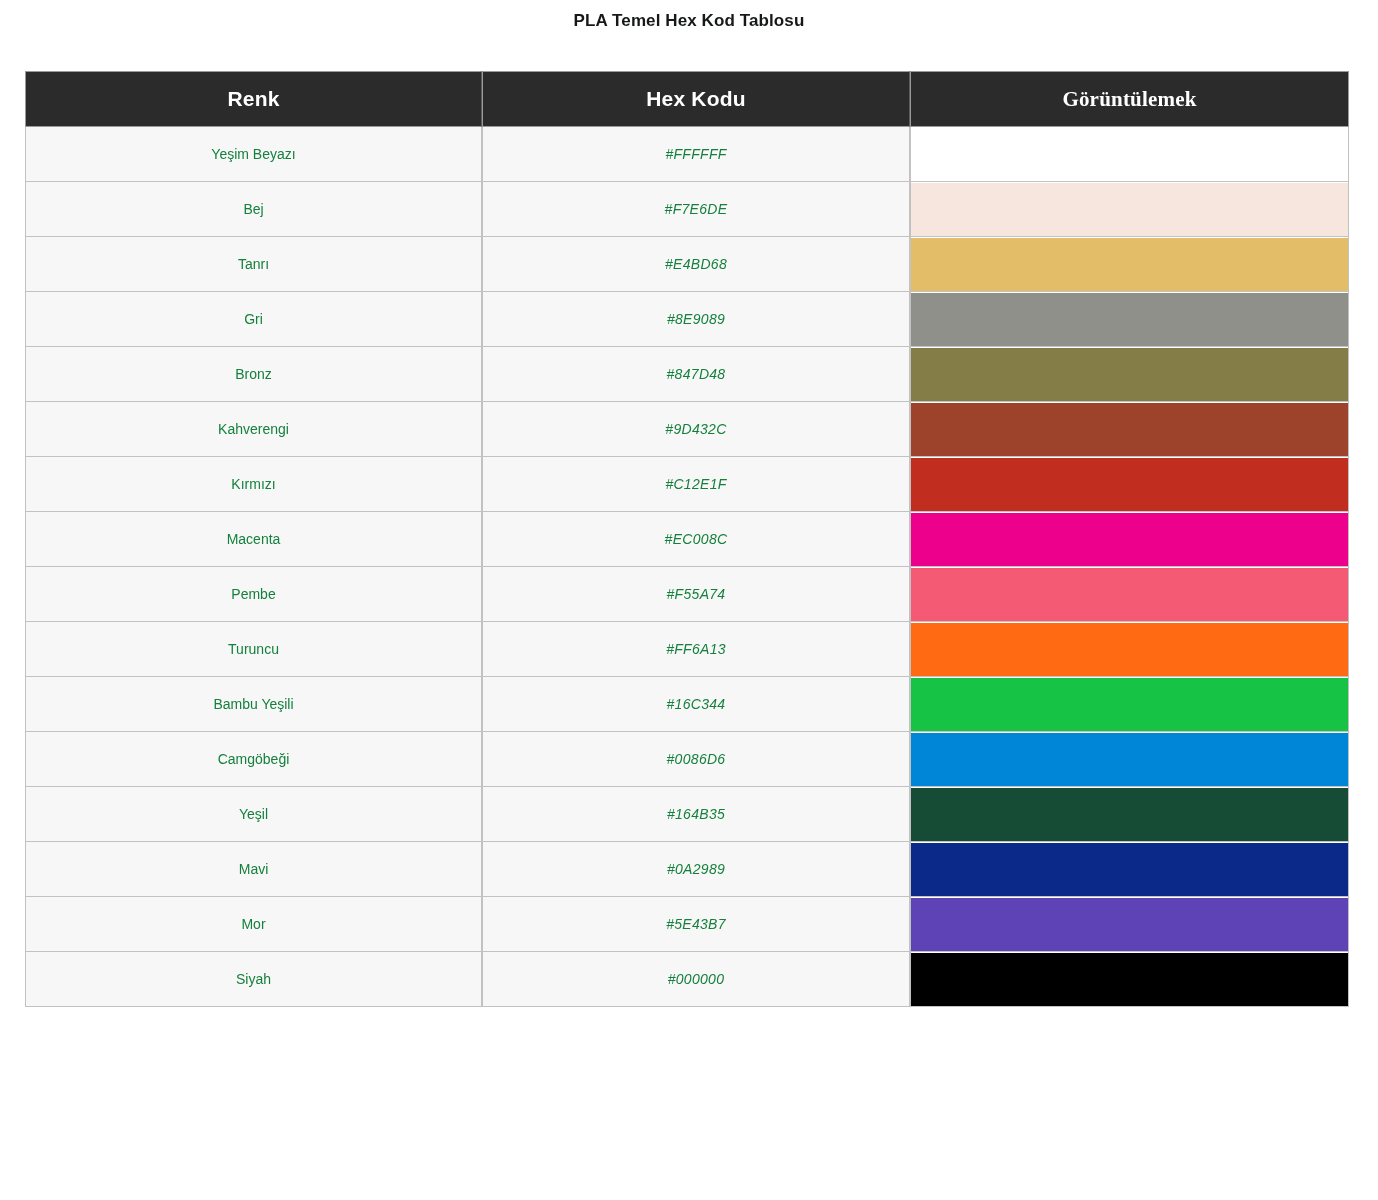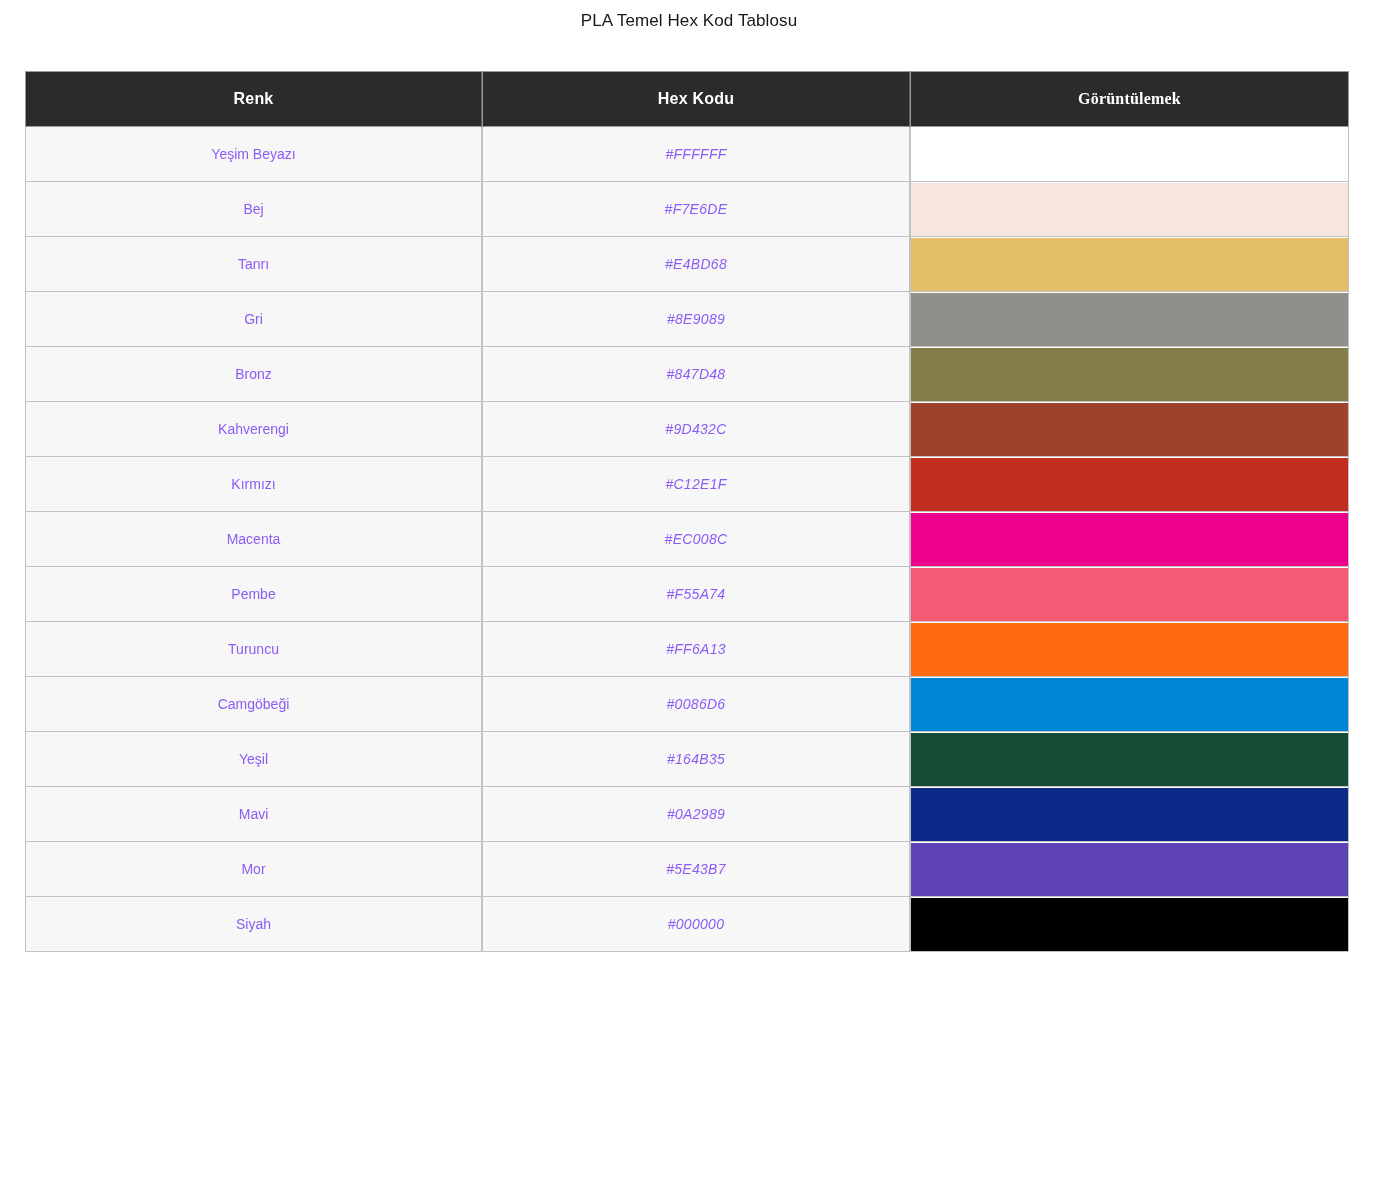--- a/index.html
+++ b/index.html
@@ -17,21 +17,21 @@
     position: relative;
     width: 1378px;
     height: 1200px;
     background: #ffffff;
   }
 
   .page-title {
     width: 100%;
     text-align: center;
     font-size: 17px;
-    font-weight: 400;
+    font-weight: 700;
     color: #17181a;
     letter-spacing: 0.1px;
     padding-top: 11px;
     padding-bottom: 0;
     margin: 0;
   }
 
   .table-wrap {
     position: absolute;
     left: 25px;
@@ -46,38 +46,38 @@
     table-layout: fixed;
   }
 
   table.hex-table col.col-renk { width: 457px; }
   table.hex-table col.col-hex  { width: 428px; }
   table.hex-table col.col-view { width: 439px; }
 
   thead th {
     background: #2b2b2b;
     color: #ffffff;
-    font-size: 16px;
+    font-size: 21px;
     font-weight: 700;
     height: 56px;
     text-align: center;
     vertical-align: middle;
     border: 1px solid #9a9a9a;
     border-right: 1px solid #5d5d5d;
     letter-spacing: 0.2px;
   }
   thead th:last-child { border-right: 1px solid #9a9a9a; font-family: Liberation Serif, serif; }
 
   tbody td {
     height: 55px;
     background: #f7f7f7;
     border: 1px solid #c2c2c2;
     border-top: none;
     font-size: 14px;
-    color: #8b5cf6;
+    color: #15803d;
     text-align: center;
     vertical-align: middle;
     font-weight: 400;
   }
 
   tbody tr td.swatch-cell {
     padding: 0;
     background: #ffffff;
   }
 
@@ -217,20 +217,31 @@
             </td>
             <td>
               <span class="hex-code">#FF6A13</span>
             </td>
             <td class="swatch-cell">
               <span class="swatch" style="background-color: rgb(255, 106, 19);"></span>
             </td>
           </tr>
           <tr>
             <td>
+              <span class="color-name">Bambu Yeşili</span>
+            </td>
+            <td>
+              <span class="hex-code">#16C344</span>
+            </td>
+            <td class="swatch-cell">
+              <span class="swatch" style="background-color: rgb(22, 195, 68);"></span>
+            </td>
+          </tr>
+          <tr>
+            <td>
               <span class="color-name">Camgöbeği</span>
             </td>
             <td>
               <span class="hex-code">#0086D6</span>
             </td>
             <td class="swatch-cell">
               <span class="swatch" style="background-color: rgb(0, 134, 214);"></span>
             </td>
           </tr>
           <tr>

